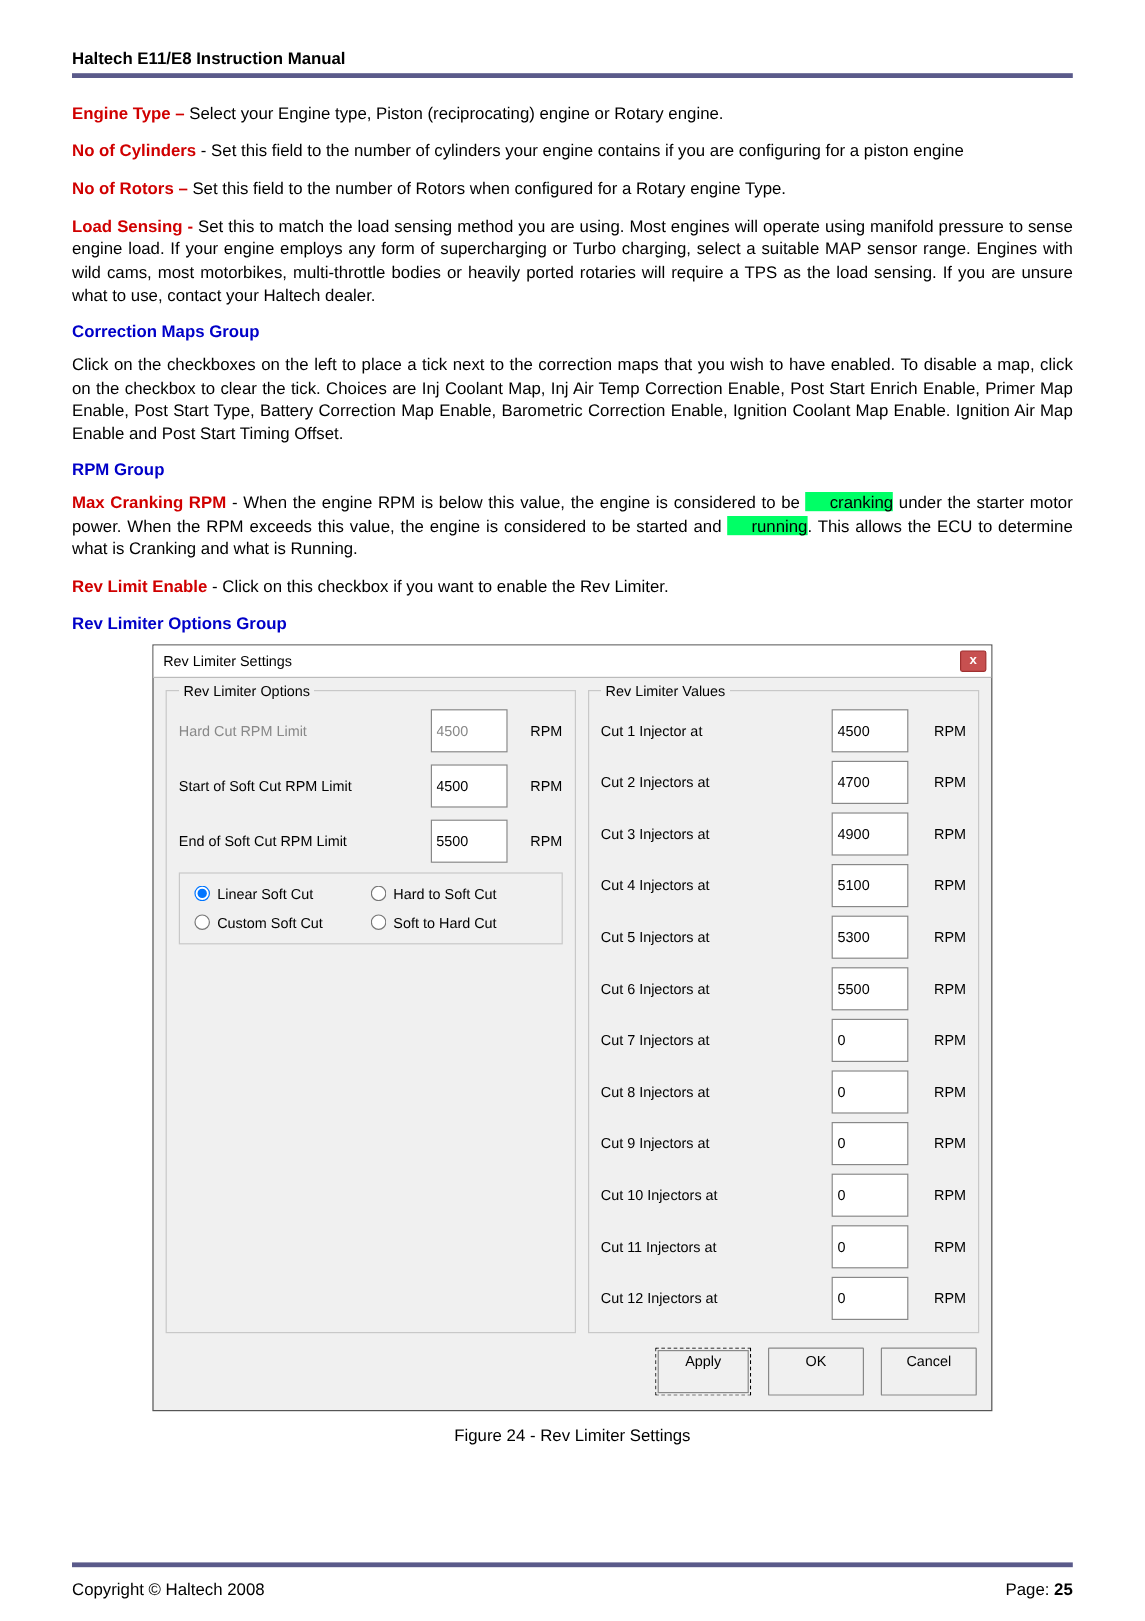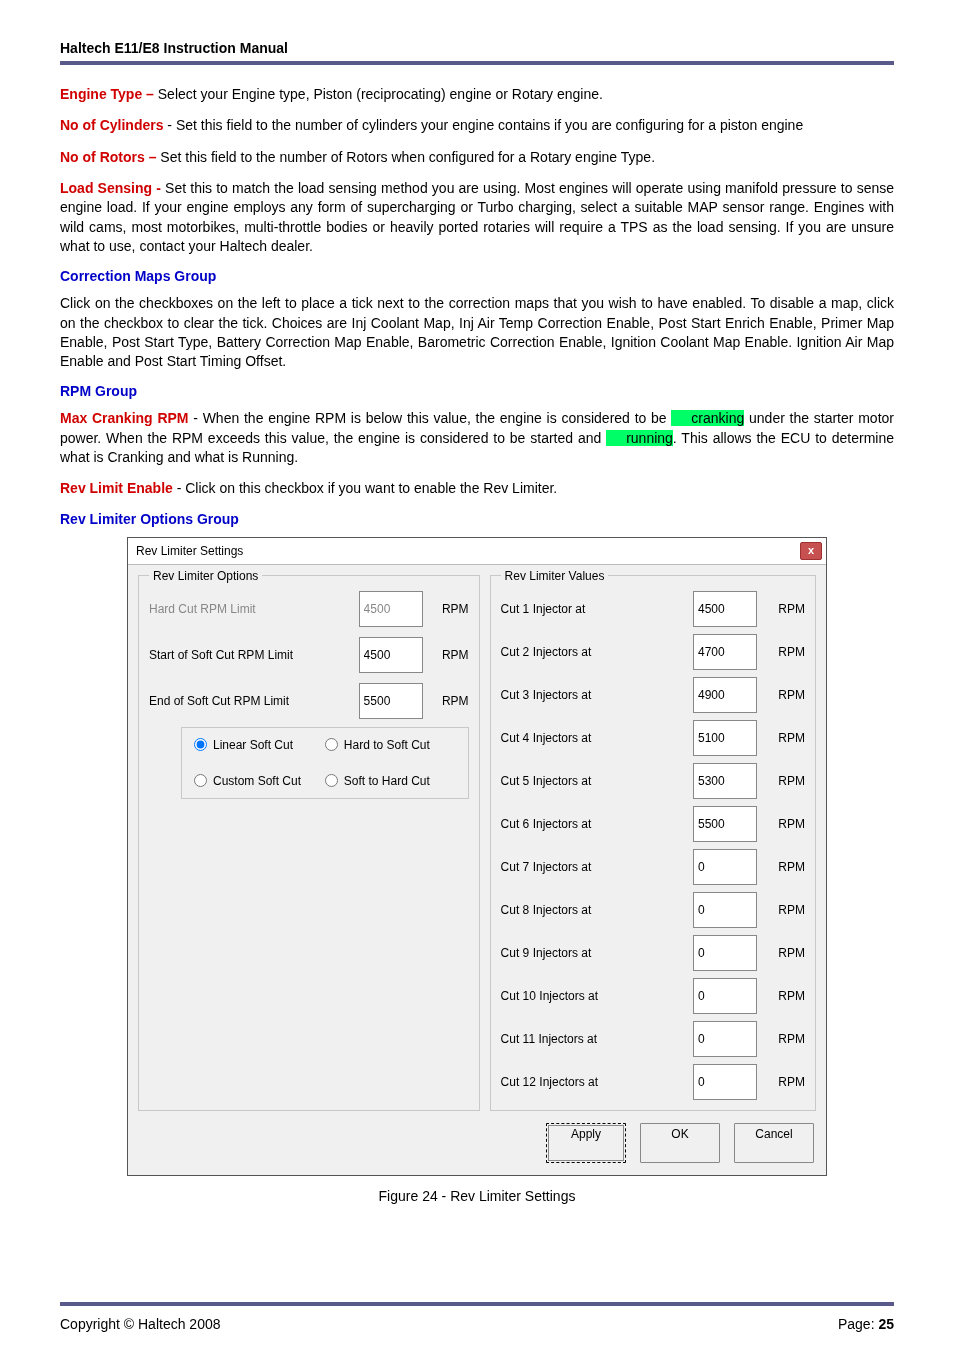--- a/index.html
+++ b/index.html
@@ -149,22 +149,21 @@
   }
   .txt-input.disabled { color:#888; }
   .disabled-label { color:#888; }
   .unit { text-align:right; padding-left:6px; }
 
   .inner-box {
     border:1px solid #c8c8c8;
     padding:10px 12px;
     display:grid;
     grid-template-columns: 1fr 1fr;
-    row-gap:22px;
-    margin-left:32px;
+    row-gap:10px;
   }
   .inner-box label { display:flex; align-items:center; gap:6px; }
 
   .val-rows {
     display:grid;
     grid-template-columns: 1fr 70px 42px;
     row-gap:7px;
     align-items:center;
   }
 

